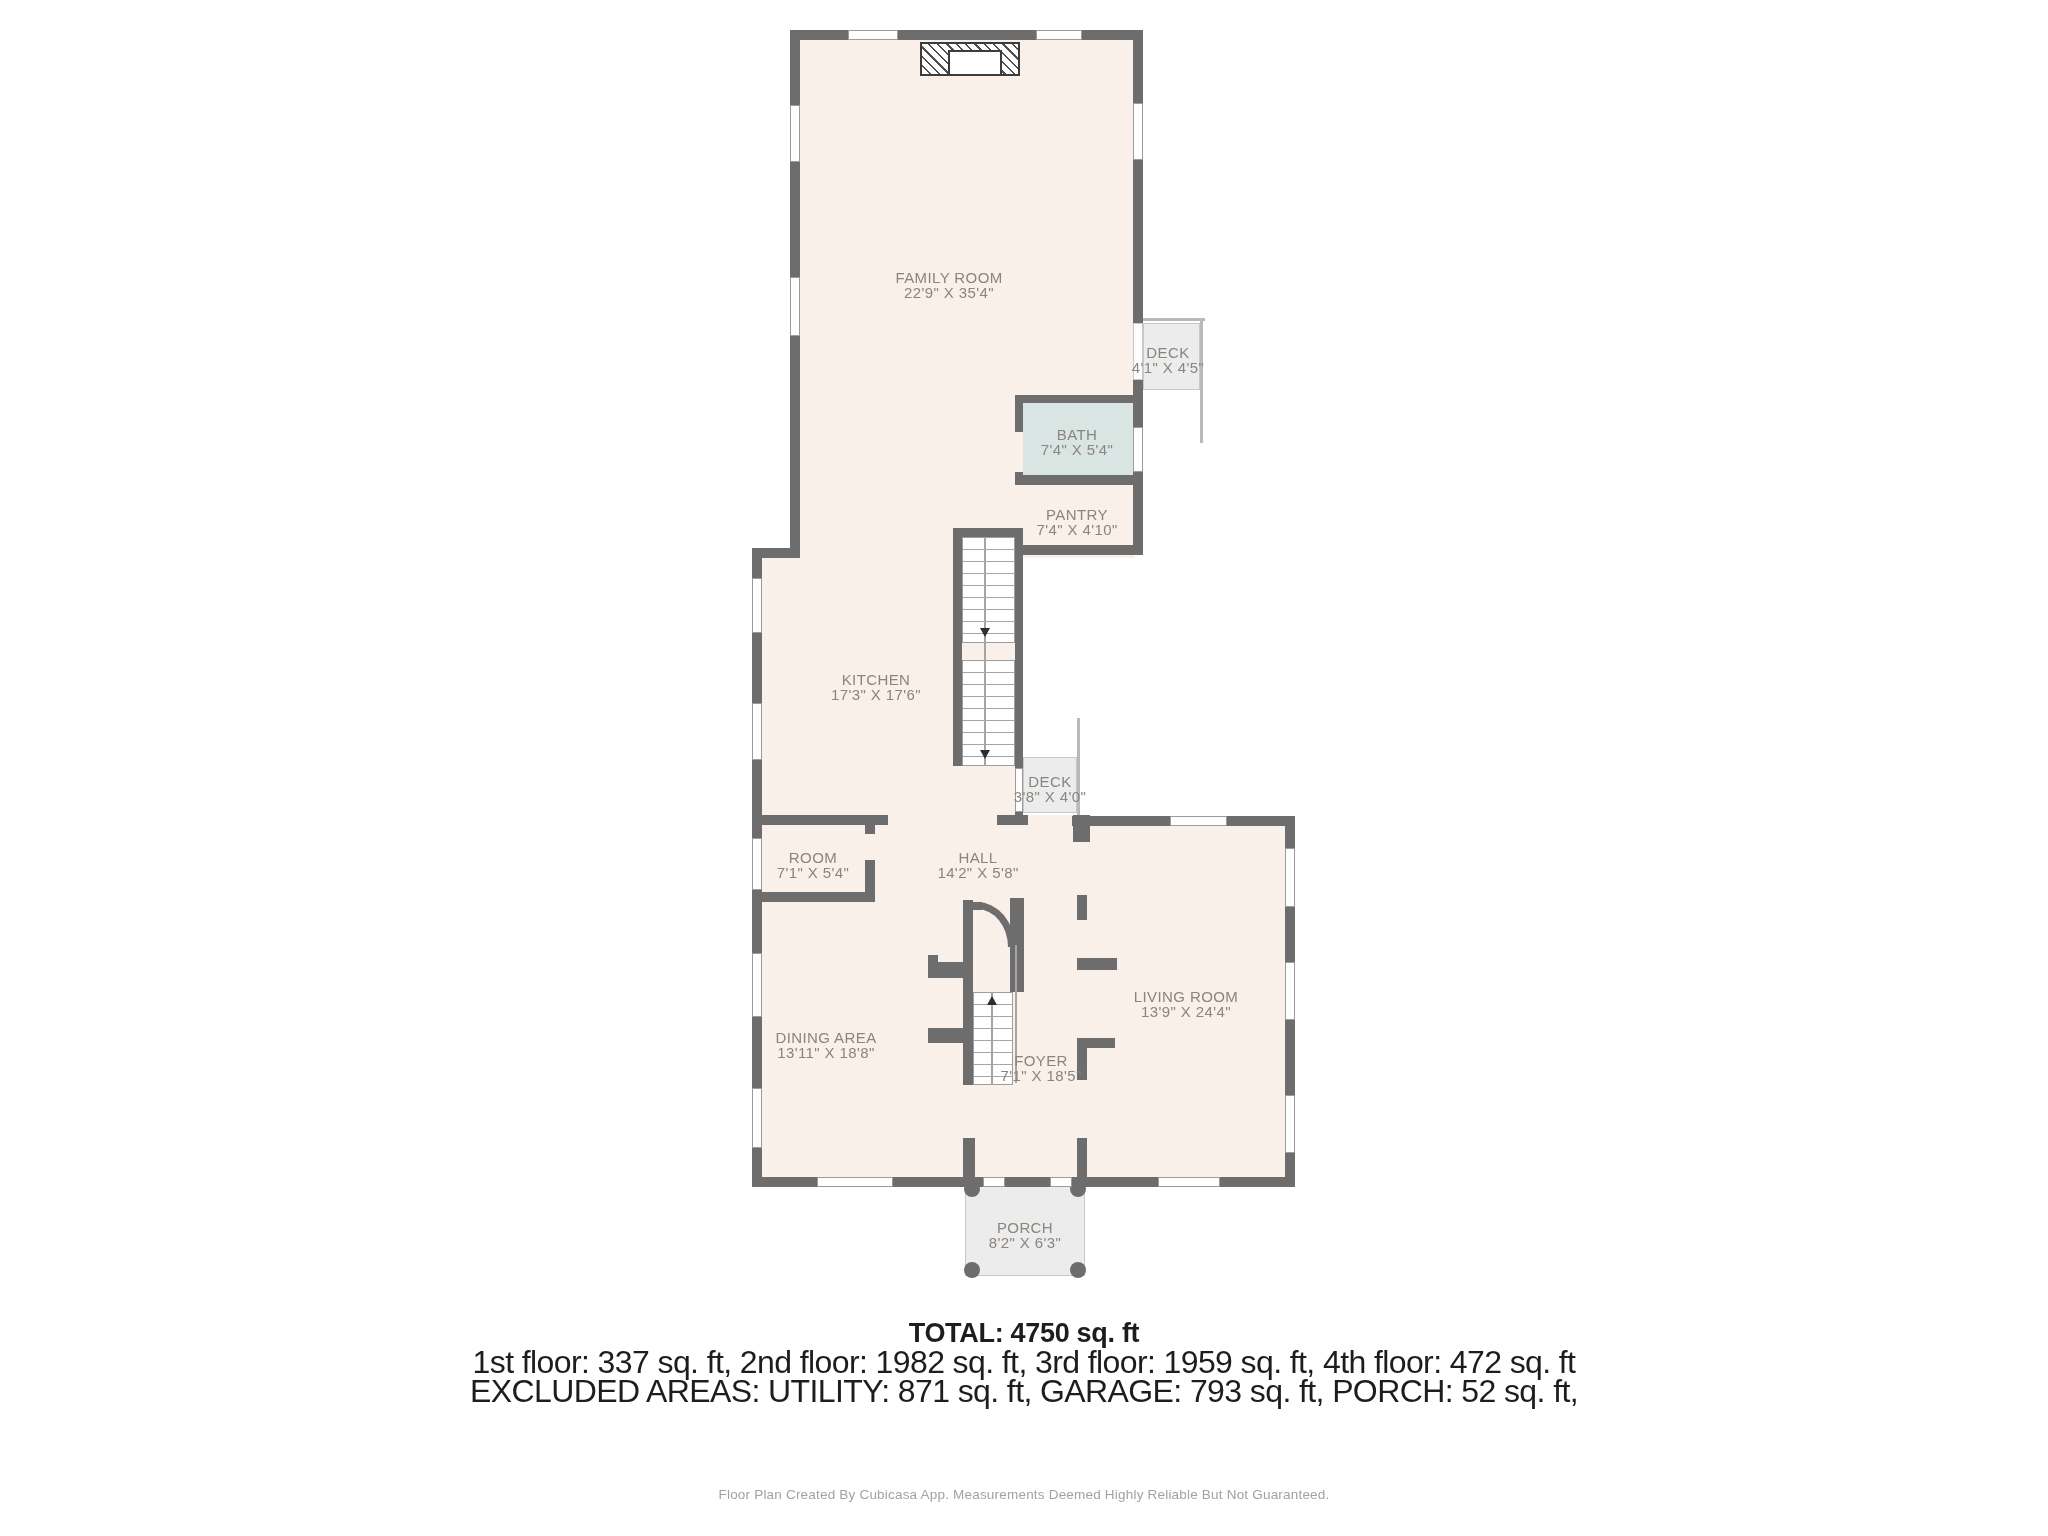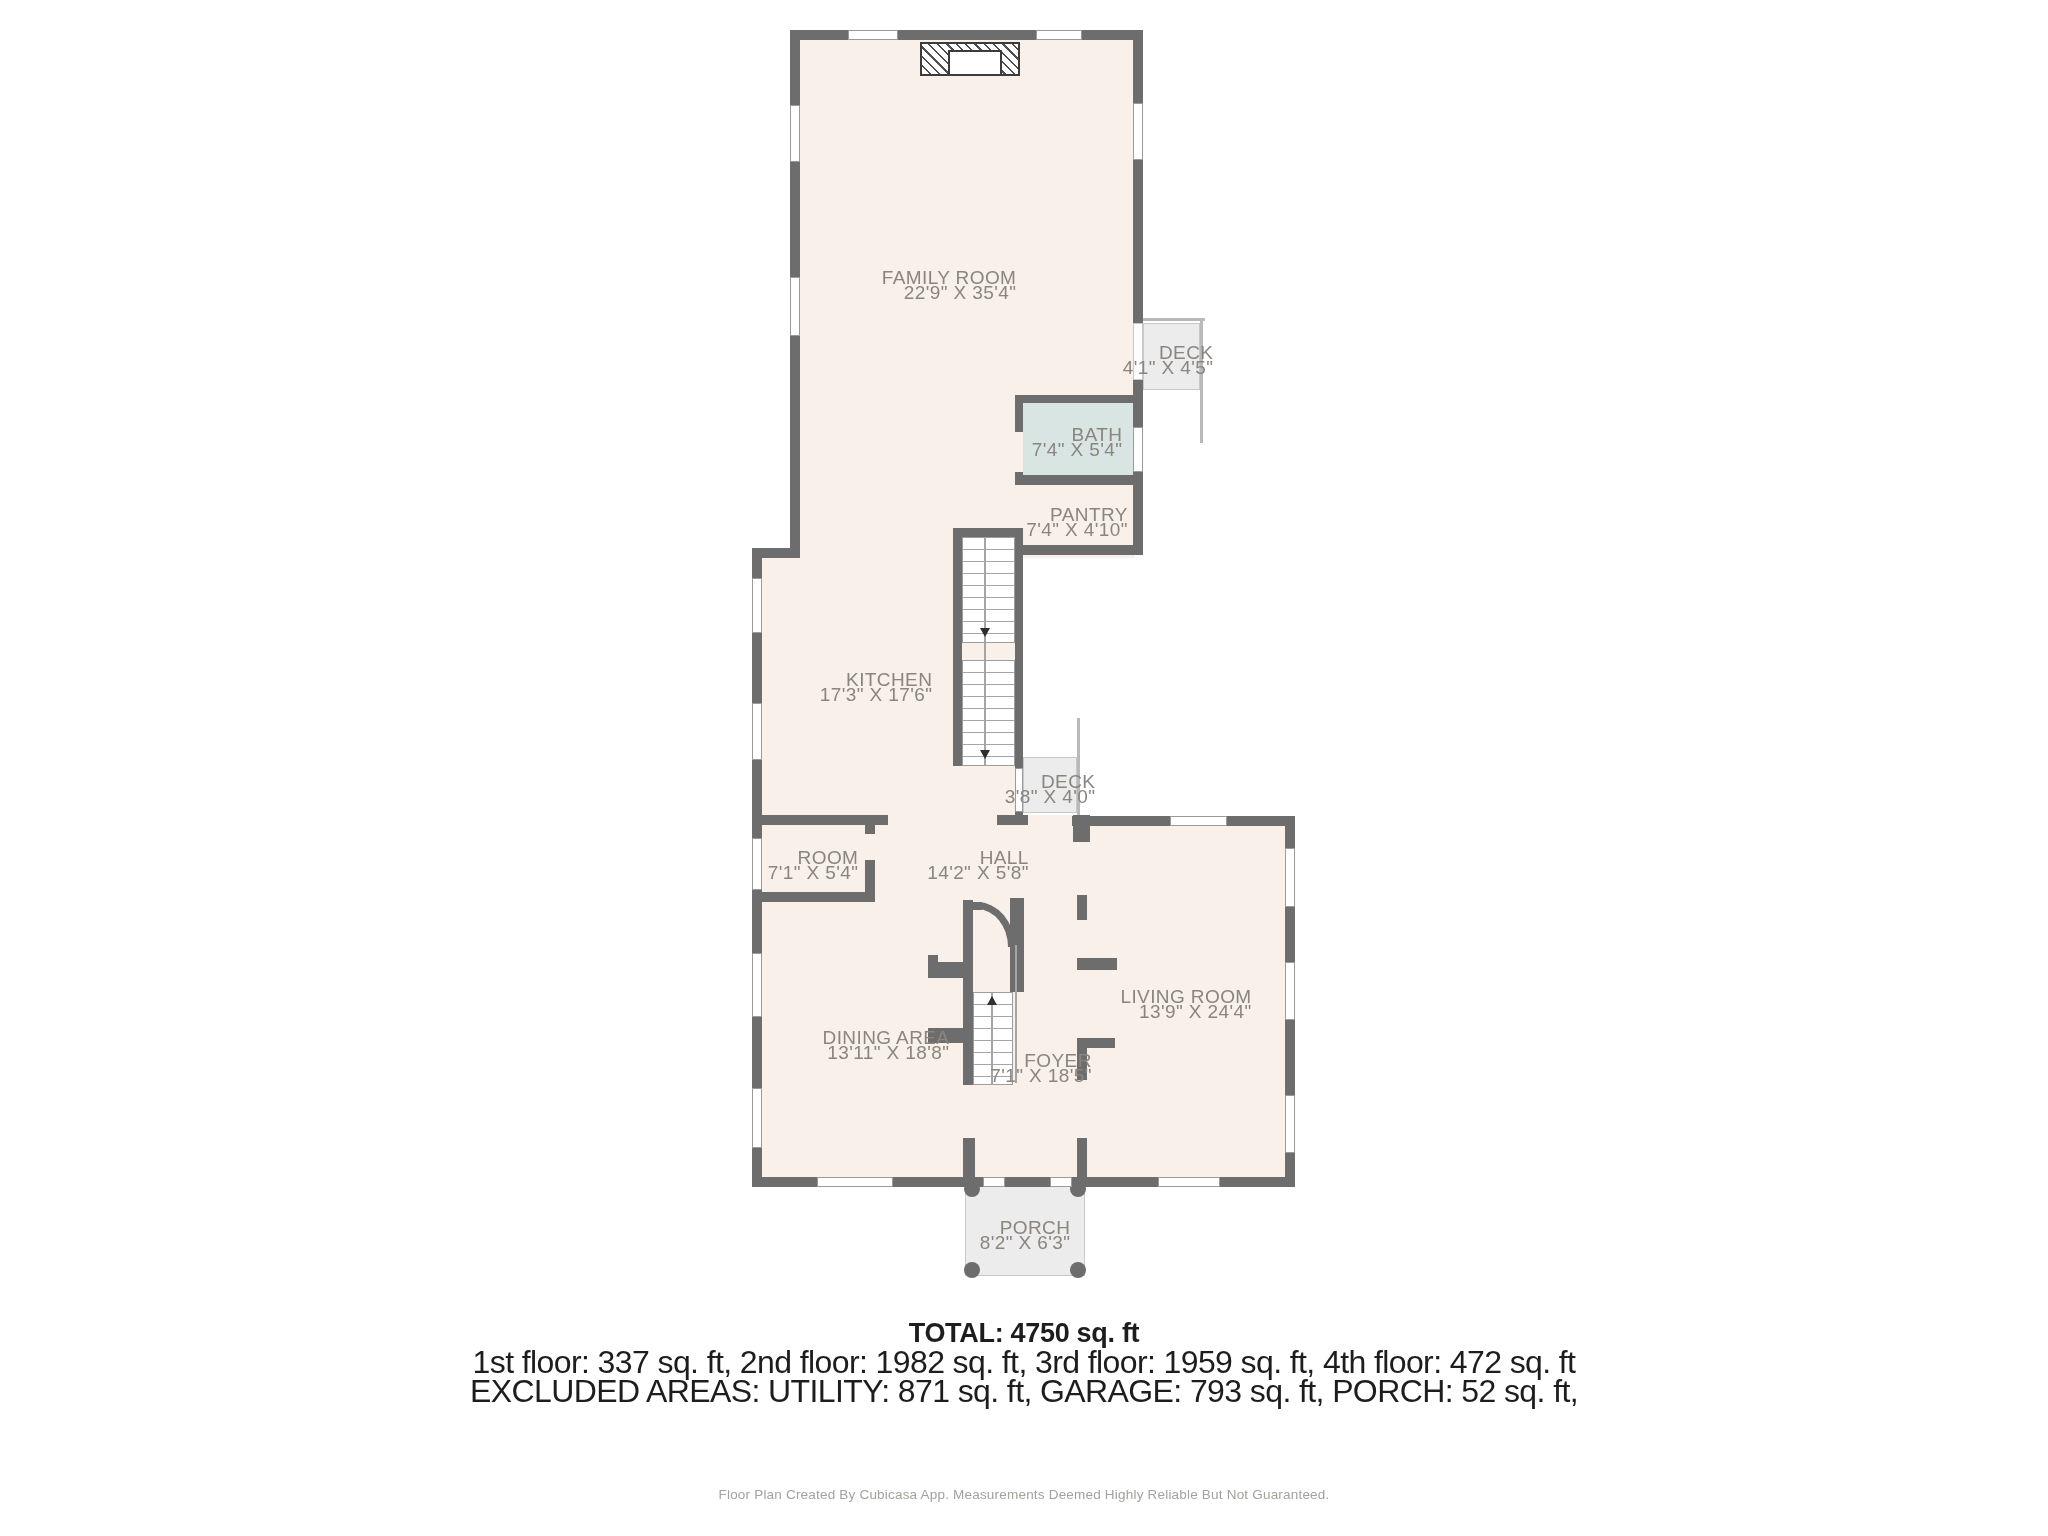--- a/index.html
+++ b/index.html
@@ -26,22 +26,22 @@
   .arr-up{position:absolute;width:0;height:0;border-left:5px solid transparent;
           border-right:5px solid transparent;border-bottom:9px solid #2e2e2e;}
   
   .fp{position:absolute;border:2px solid #3c3c3c;box-sizing:border-box;background:#fff;
       background-image:repeating-linear-gradient(45deg,#ffffff 0 5px,#4f4f4f 5px 6.6px);}
   .fpbox{position:absolute;border:2px solid #3c3c3c;background:#ffffff;box-sizing:border-box;}
   
   .arc{position:absolute;border-top:7px solid #6d6d6d;border-right:7px solid #6d6d6d;
        border-top-right-radius:100% 100%;box-sizing:border-box;background:transparent;}
   
-  .rlabel{position:absolute;transform:translateX(-50%);text-align:right;color:#8b857e;
-          font-size:19px;line-height:14.5px;letter-spacing:0.4px;white-space:nowrap;}
+  .rlabel{position:absolute;transform:translateX(-50%);text-align:center;color:#8b857e;
+          font-size:15px;line-height:14.5px;letter-spacing:0.4px;white-space:nowrap;}
   
   .summary{position:absolute;left:0;top:1318px;width:2048px;text-align:center;color:#1d1d1d;}
   .total{font-size:27px;font-weight:bold;line-height:30px;letter-spacing:-0.3px;}
   .sline-txt{font-size:32px;line-height:29px;letter-spacing:-0.6px;}
   .footer{position:absolute;left:0;top:1487px;width:2048px;text-align:center;
           font-size:13.5px;color:#a5a29e;letter-spacing:0.2px;}
 </style>
 </head>
 <body>
 
@@ -164,21 +164,21 @@
     <div>3'8" X 4'0"</div>
   </div>
   <div class="rlabel" style="left:813px;top:851px">
     <div>ROOM</div>
     <div>7'1" X 5'4"</div>
   </div>
   <div class="rlabel" style="left:978px;top:851px">
     <div>HALL</div>
     <div>14'2" X 5'8"</div>
   </div>
-  <div class="rlabel" style="left:886px;top:1031px">
+  <div class="rlabel" style="left:826px;top:1031px">
     <div>DINING AREA</div>
     <div>13'11" X 18'8"</div>
   </div>
   <div class="rlabel" style="left:1041px;top:1054px">
     <div>FOYER</div>
     <div>7'1" X 18'5"</div>
   </div>
   <div class="rlabel" style="left:1186px;top:990px">
     <div>LIVING ROOM</div>
     <div>13'9" X 24'4"</div>

